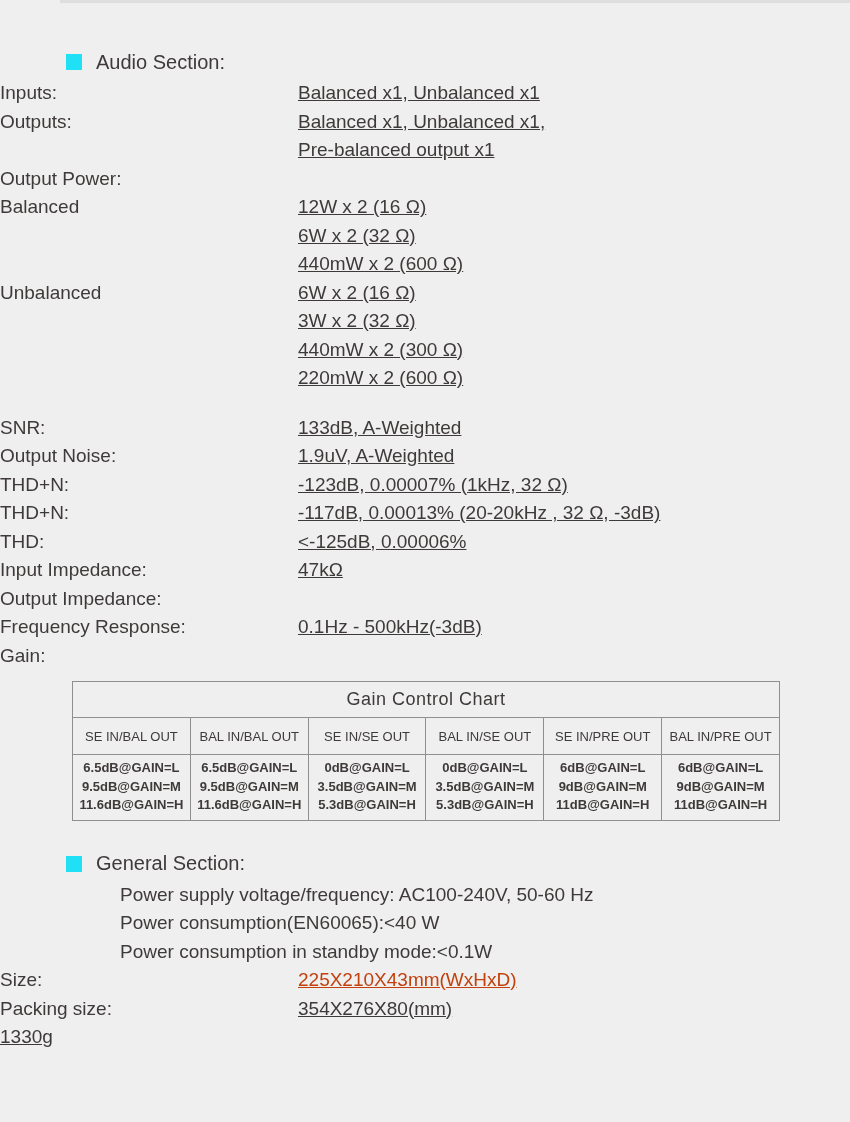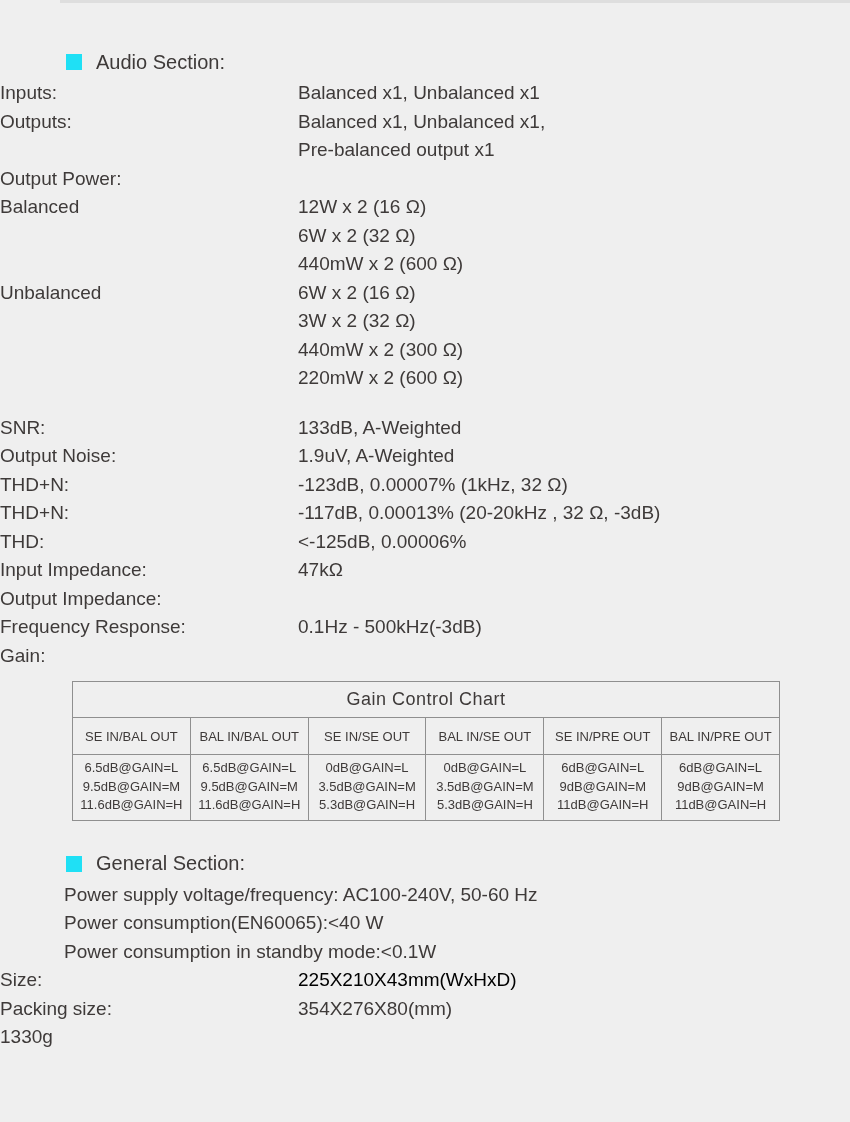--- a/index.html
+++ b/index.html
@@ -21,37 +21,37 @@
     padding-left: 66px; height: 24px;
   }
   .bullet {
     width: 16px; height: 16px; background: #1fe0f5;
     margin-right: 14px; flex: 0 0 auto;
   }
   .section-title { font-size: 20px; font-weight: 400; }
   .spec-rows { margin-top: 5px; }
   .row { display: flex; font-size: 19px; line-height: 28.5px; }
   .row .lbl { width: 298px; flex: 0 0 auto; box-sizing: content-box; }
-  .row .val { flex: 1; }
+  .row .val { flex: 1; text-decoration: underline; }
   .gap-above { margin-top: 21px; }
-  .brown { color: #000000; }
+  .brown { color: #c2410c; }
 
   table.gain {
     border-collapse: collapse;
     margin: 11px 0 8px 72px;
     width: 708px;
     table-layout: fixed;
   }
   table.gain td { border: 1px solid #8f8f8f; text-align: center; }
   td.gain-title { font-size: 18px; height: 33px; letter-spacing: 0.5px; }
   td.gain-head { font-size: 13px; height: 34px; }
-  td.gain-cell { font-size: 13px; line-height: 18.5px; padding: 4px 0 5px 0; }
+  td.gain-cell { font-size: 13px; line-height: 18.5px; padding: 4px 0 5px 0; font-weight: bold; }
 
   .general { margin-top: 31px; }
-  .full-line { padding-left: 64px; font-size: 19px; line-height: 28.5px; }
+  .full-line { padding-left: 120px; font-size: 19px; line-height: 28.5px; }
 </style>
 </head>
 <body>
 
 <div class="page">
   <div class="top-strip"></div>
 
   <div class="content">
 
     <div class="section-header">

